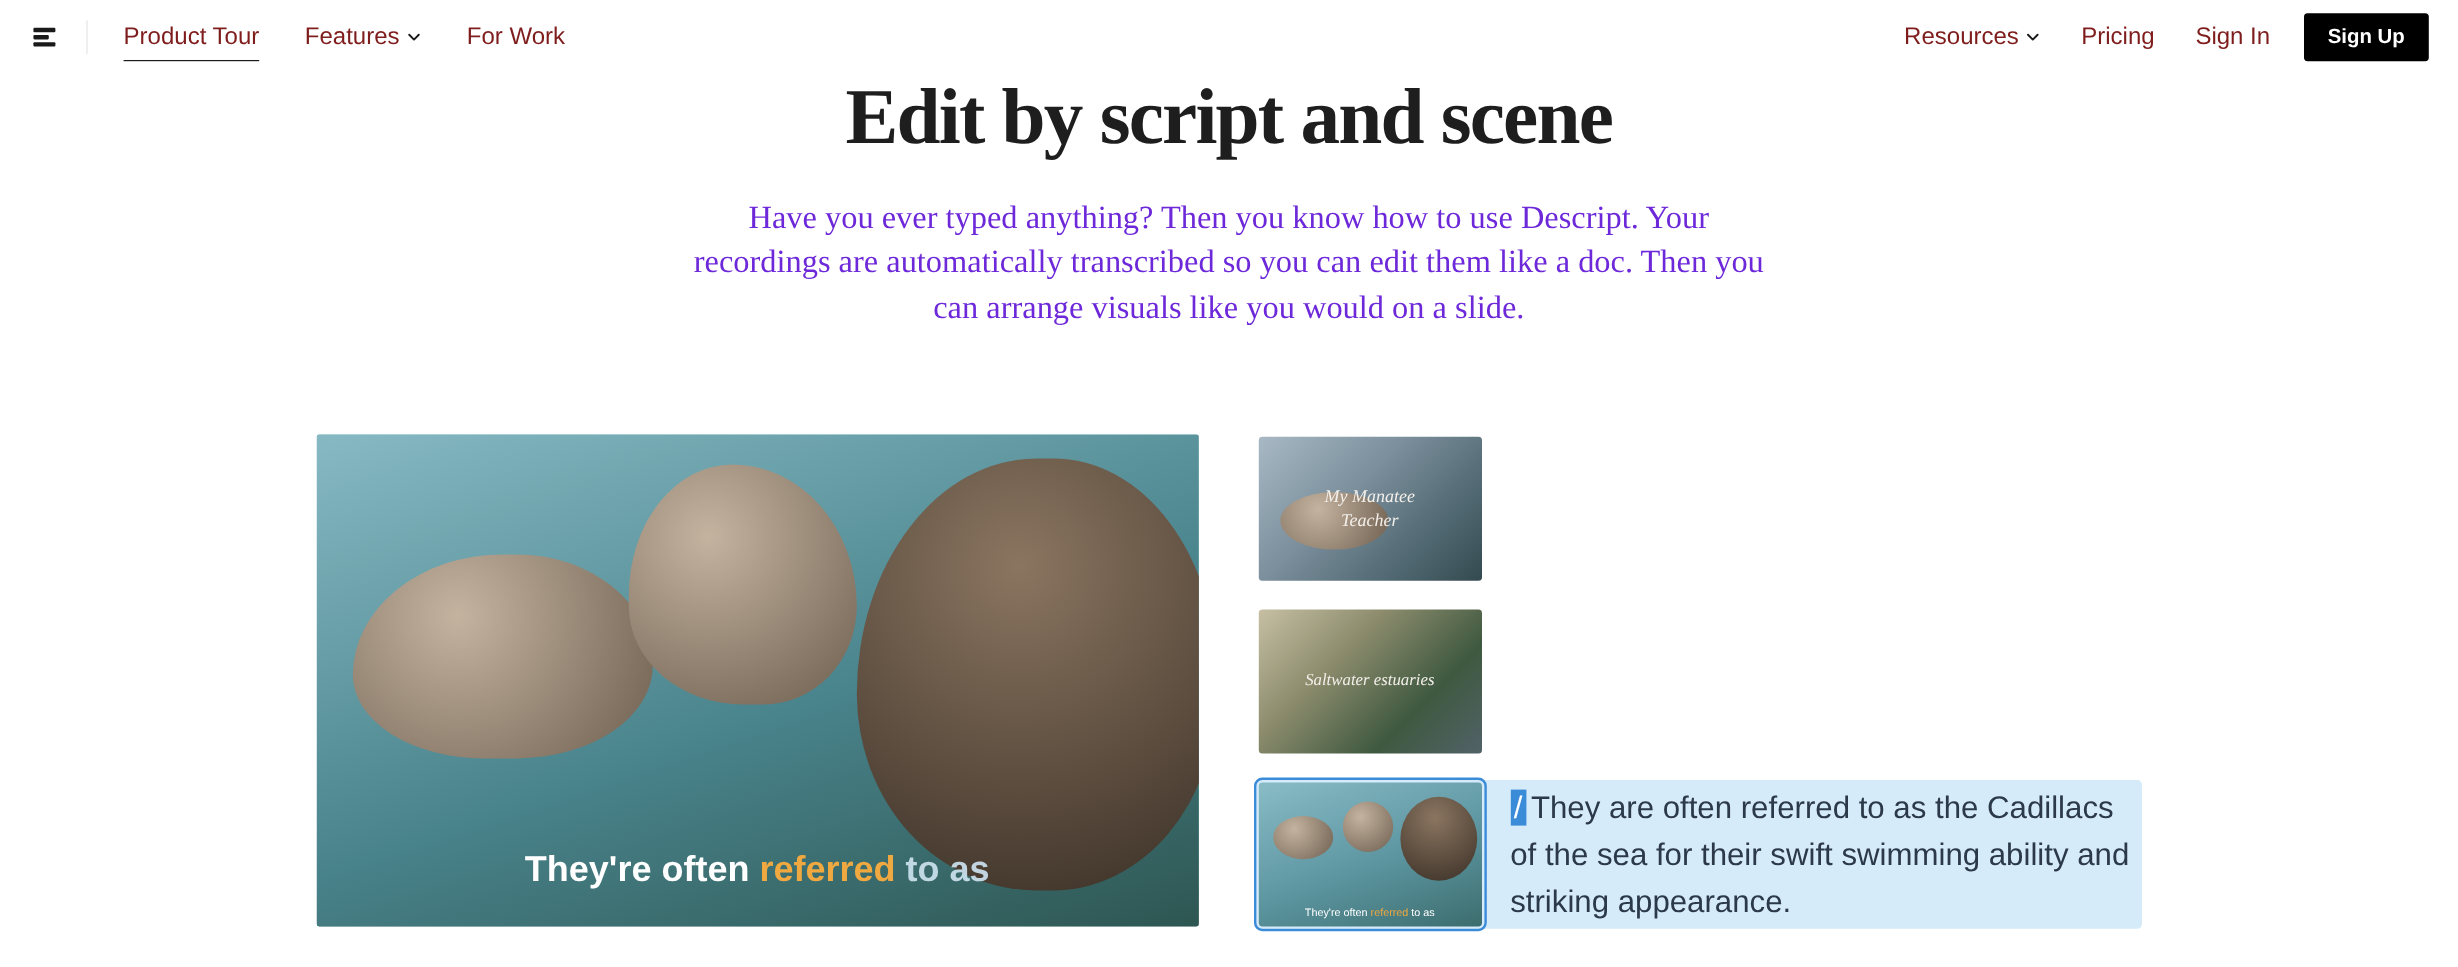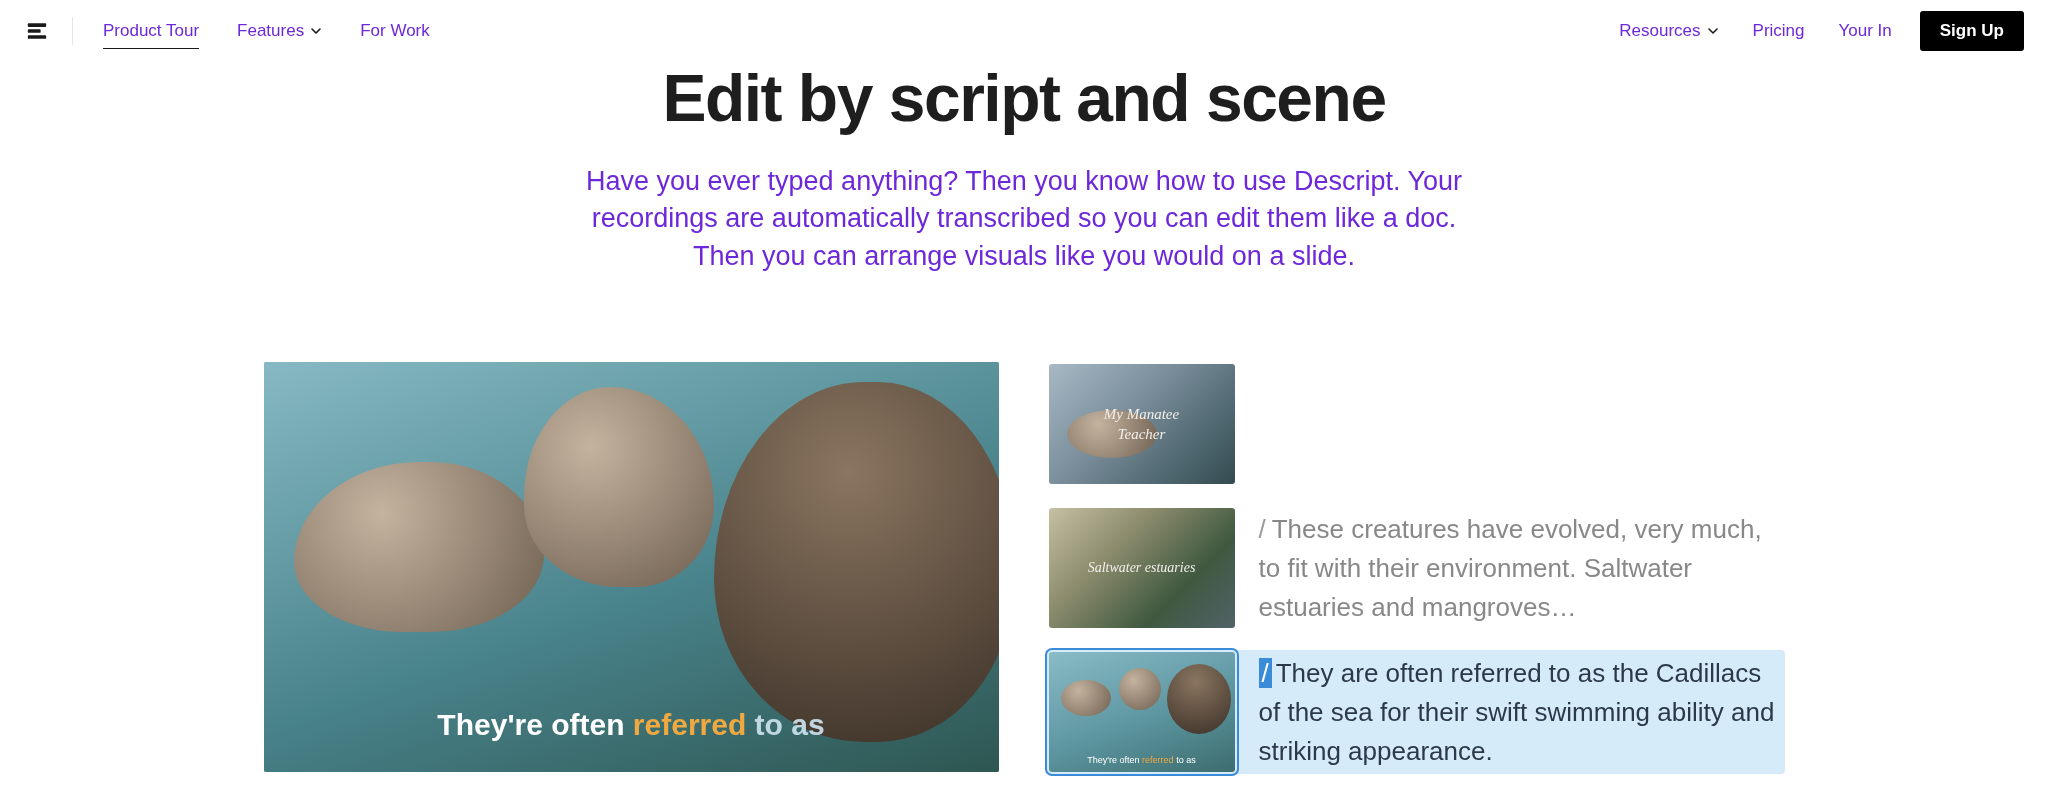--- a/index.html
+++ b/index.html
@@ -33,22 +33,22 @@
     }
     .logo svg { width: 22px; height: 22px; }
     .nav-divider {
       width: 1px;
       height: 28px;
       background: #e5e5e5;
       margin: 0 6px;
     }
     .nav-item {
       padding: 6px 14px;
-      font-size: 17px;
-      color: #6d28d9;
+      font-size: 20px;
+      color: #7f1d1d;
       cursor: pointer;
       display: flex;
       align-items: center;
       gap: 6px;
     }
     .nav-item.underlined {
       position: relative;
     }
     .nav-item.underlined::after {
       content: "";
@@ -73,20 +73,21 @@
       padding: 10px 20px;
       border-radius: 3px;
       font-size: 17px;
       font-weight: 700;
       cursor: pointer;
       margin-left: 8px;
     }
     .hero {
       text-align: center;
       padding-top: 0px;
+      font-family: Liberation Serif, serif;
     }
     .hero-title {
       font-size: 66px;
       font-weight: 600;
       letter-spacing: -1.5px;
       color: #1e1e1e;
       line-height: 1.1;
     }
     .hero-sub {
       margin-top: 28px;
@@ -239,21 +240,21 @@
     <div class="nav-item">For Work</div>
   </div>
   <div class="nav-right">
     <div class="nav-item">
       <span>Resources</span>
       <svg class="chev" viewBox="0 0 12 12">
           <path d="M2 4 L6 8 L10 4" stroke="#1a1a1a" stroke-width="1.6" fill="none" stroke-linecap="round" stroke-linejoin="round"></path>
         </svg>
     </div>
     <div class="nav-item">Pricing</div>
-    <div class="nav-item">Your In</div>
+    <div class="nav-item">Sign In</div>
     <div class="btn-signup">Sign Up</div>
   </div>
 </div>
 
 <div class="hero">
   <div class="hero-title">Edit by script and scene</div>
   <div class="hero-sub">Have you ever typed anything? Then you know how to use Descript. Your recordings are automatically transcribed so you can edit them like a doc. Then you can arrange visuals like you would on a slide.</div>
 </div>
 
 <div class="content">
@@ -276,23 +277,20 @@
           <div class="manatee" style="top:46px; left:18px; width:90px; height:48px;"></div>
         </div>
         <div class="thumb-title" style="position:relative;">My Manatee
 Teacher</div>
       </div>
     </div>
 
     <div class="scene">
       <div class="thumb t2">
         <div class="thumb-title" style="position:relative;">Saltwater estuaries</div>
-      </div>
-      <div class="scene-text">
-        <span class="slash">/</span><span>These creatures have evolved, very much, to fit with their environment. Saltwater estuaries and mangroves…</span>
       </div>
     </div>
 
     <div class="scene selected">
       <div class="thumb t3 thumb-frame-selected">
         <div class="thumb-overlay-shapes">
           <div class="manatee" style="top:28px; left:12px; width:50px; height:36px;"></div>
           <div class="manatee" style="top:16px; left:70px; width:42px; height:42px;"></div>
           <div class="manatee" style="top:12px; left:118px; width:64px; height:70px; background: radial-gradient(circle at 45% 25%, #8a7560, #3a2f26);"></div>
         </div>

